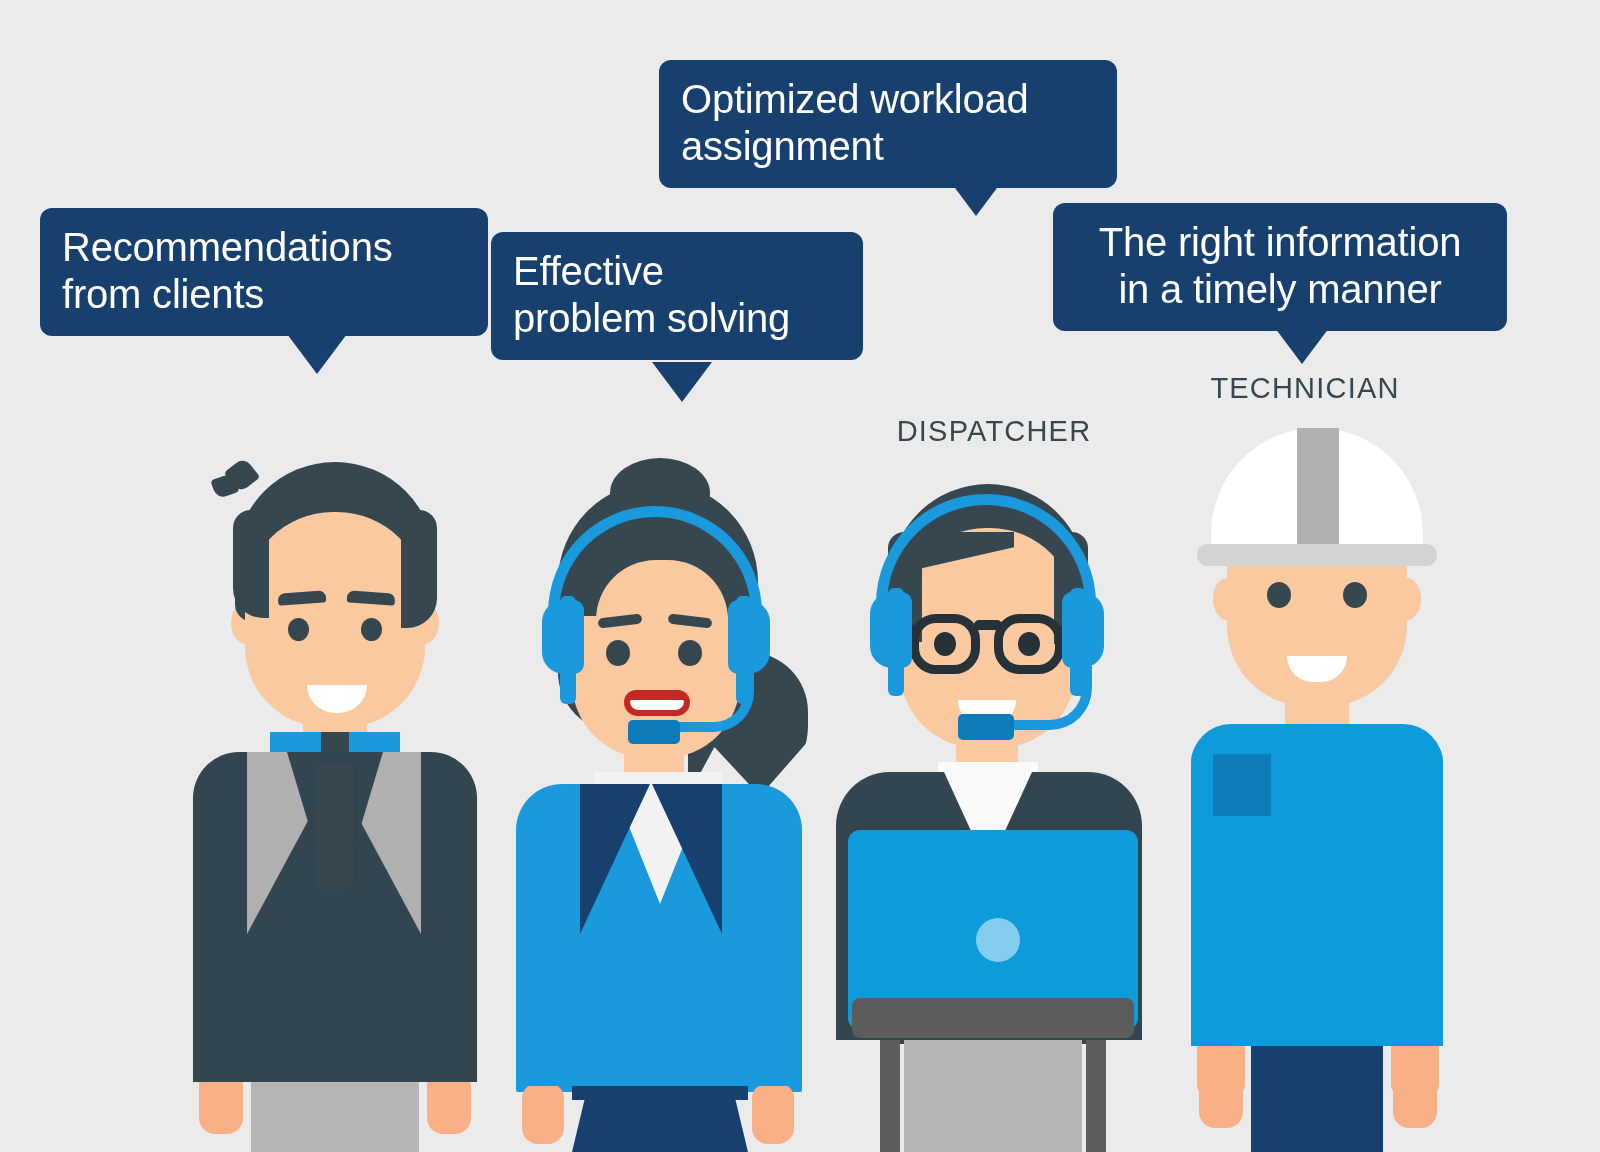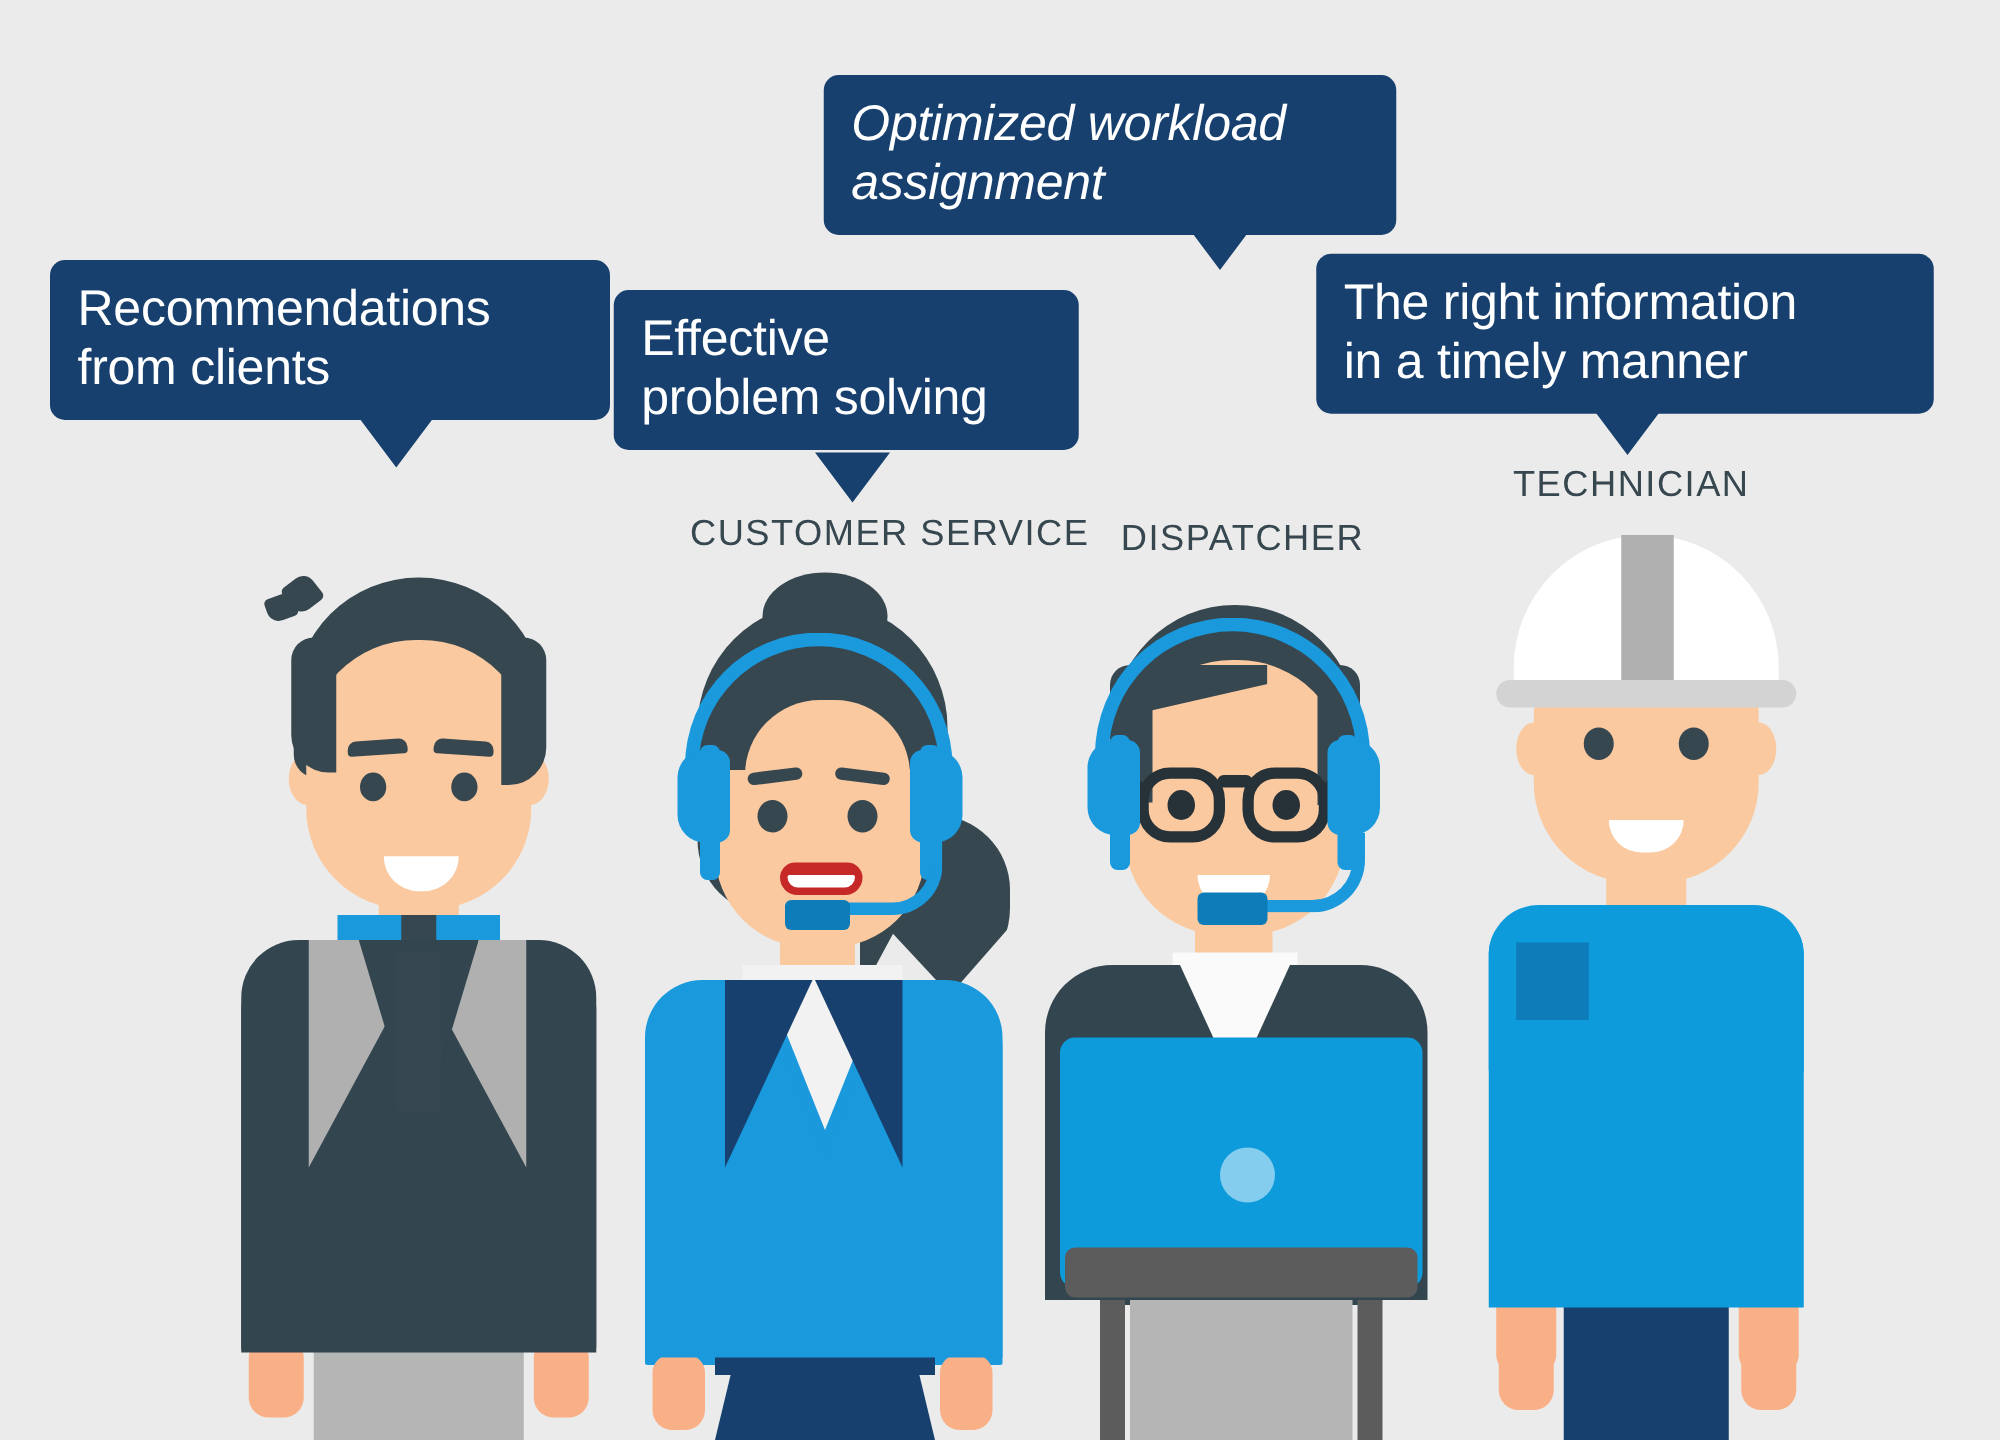--- a/index.html
+++ b/index.html
@@ -37,24 +37,24 @@
     border-right:30px solid transparent;
     border-top:40px solid #17406e;
   }
 
   .b-sales    { left:40px;  top:208px; width:448px; }
   .t-sales    { left:287px; top:334px; }
 
   .b-cs       { left:491px; top:232px; width:372px; }
   .t-cs       { left:652px; top:362px; }
 
-  .b-disp     { left:659px; top:60px;  width:458px;font-style:italic; }
+  .b-disp     { left:659px; top:60px;  width:458px; }
   .t-disp     { left:946px; top:176px; }
 
-  .b-tech     { left:1053px; top:203px; width:494px; }
+  .b-tech     { left:1053px; top:203px; width:454px;text-align:center; }
   .t-tech     { left:1272px; top:324px; }
 
   
   .role-label {
     position:absolute;
     color:#37474f;
     font-size:29px;
     letter-spacing:1.2px;
     font-weight:400;
     text-align:center;
@@ -221,21 +221,20 @@
   <div class="bubble-tail t-sales"></div>
 
   <div class="bubble b-cs">Effective
 problem solving</div>
   <div class="bubble-tail t-cs"></div>
 
   <div class="bubble b-tech">The right information
 in a timely manner</div>
   <div class="bubble-tail t-tech"></div>
 
-  <div class="role-label rl-cs">CUSTOMER SERVICE</div>
   <div class="role-label rl-disp">DISPATCHER</div>
   <div class="role-label rl-tech">TECHNICIAN</div>
 
   <div class="char" id="sales">
     <div class="arm-l"></div>
     <div class="arm-r"></div>
     <div class="hand-l"></div>
     <div class="hand-r"></div>
     <div class="pants"></div>
     <div class="neck"></div>

